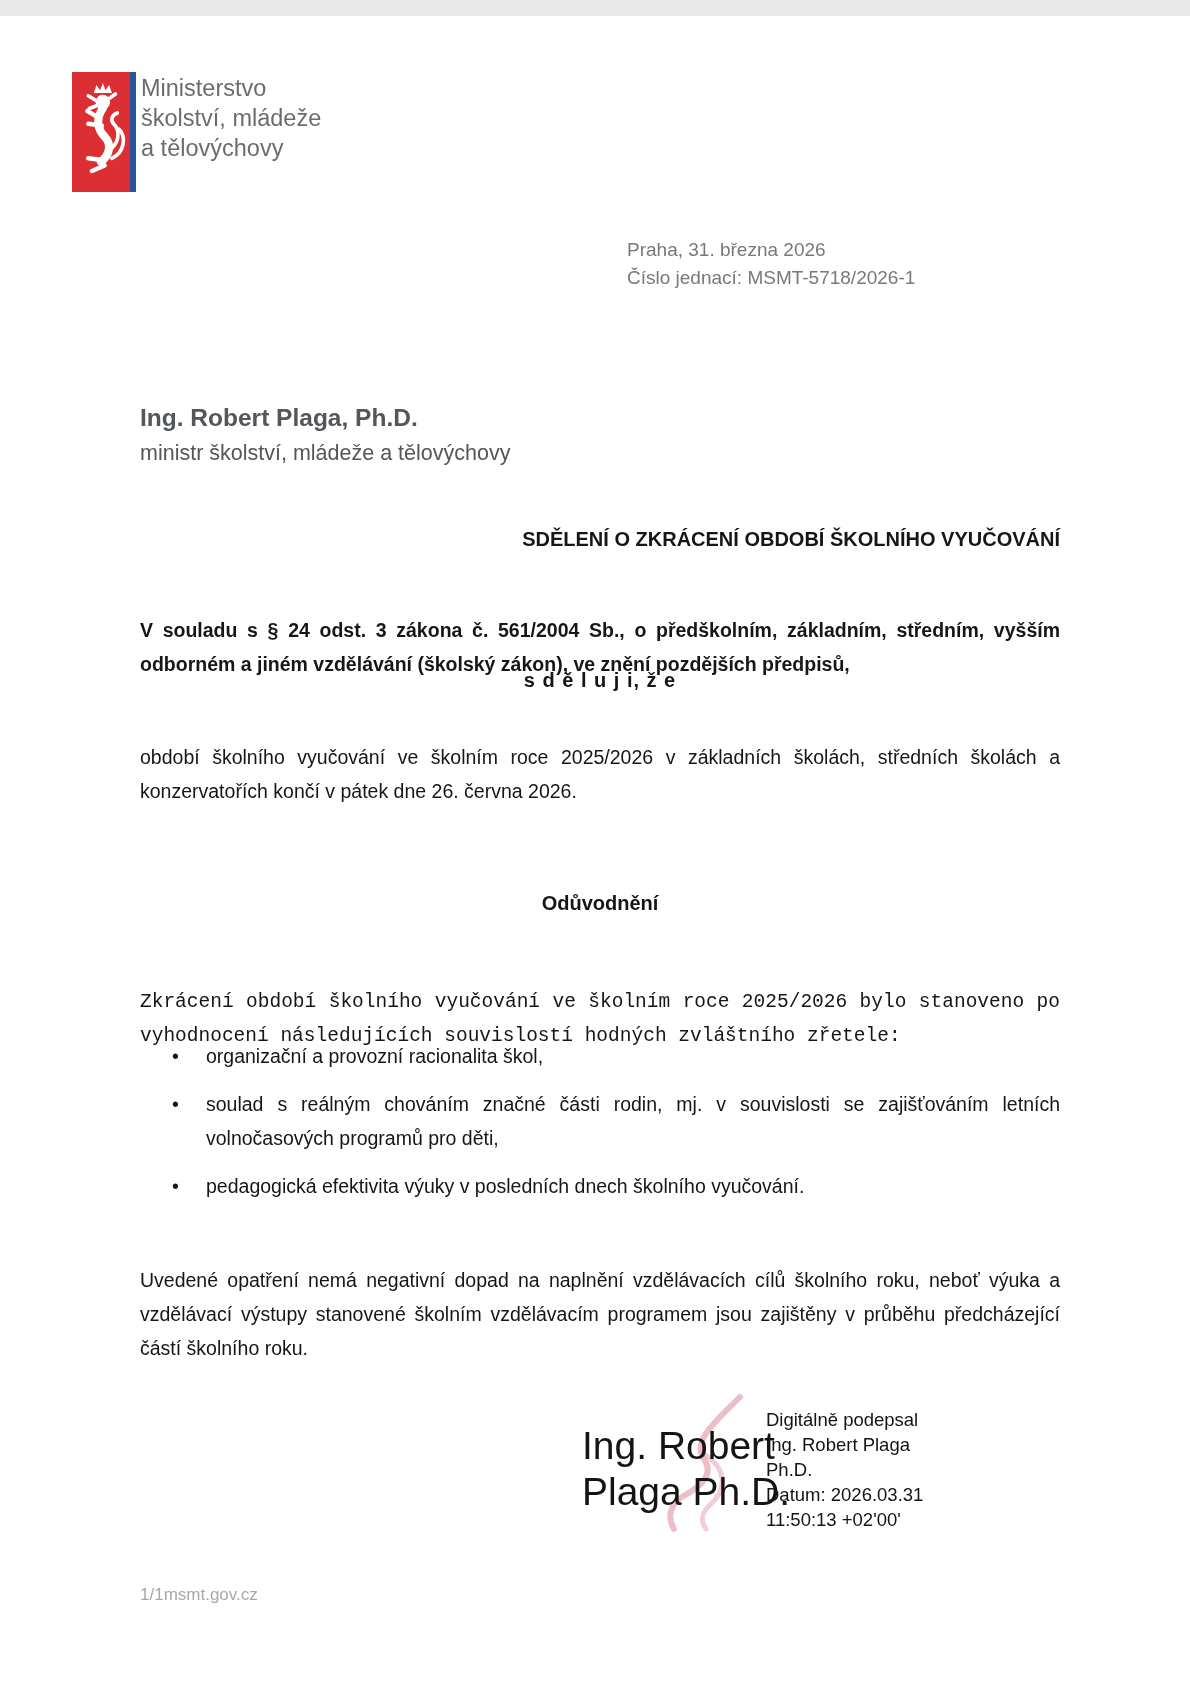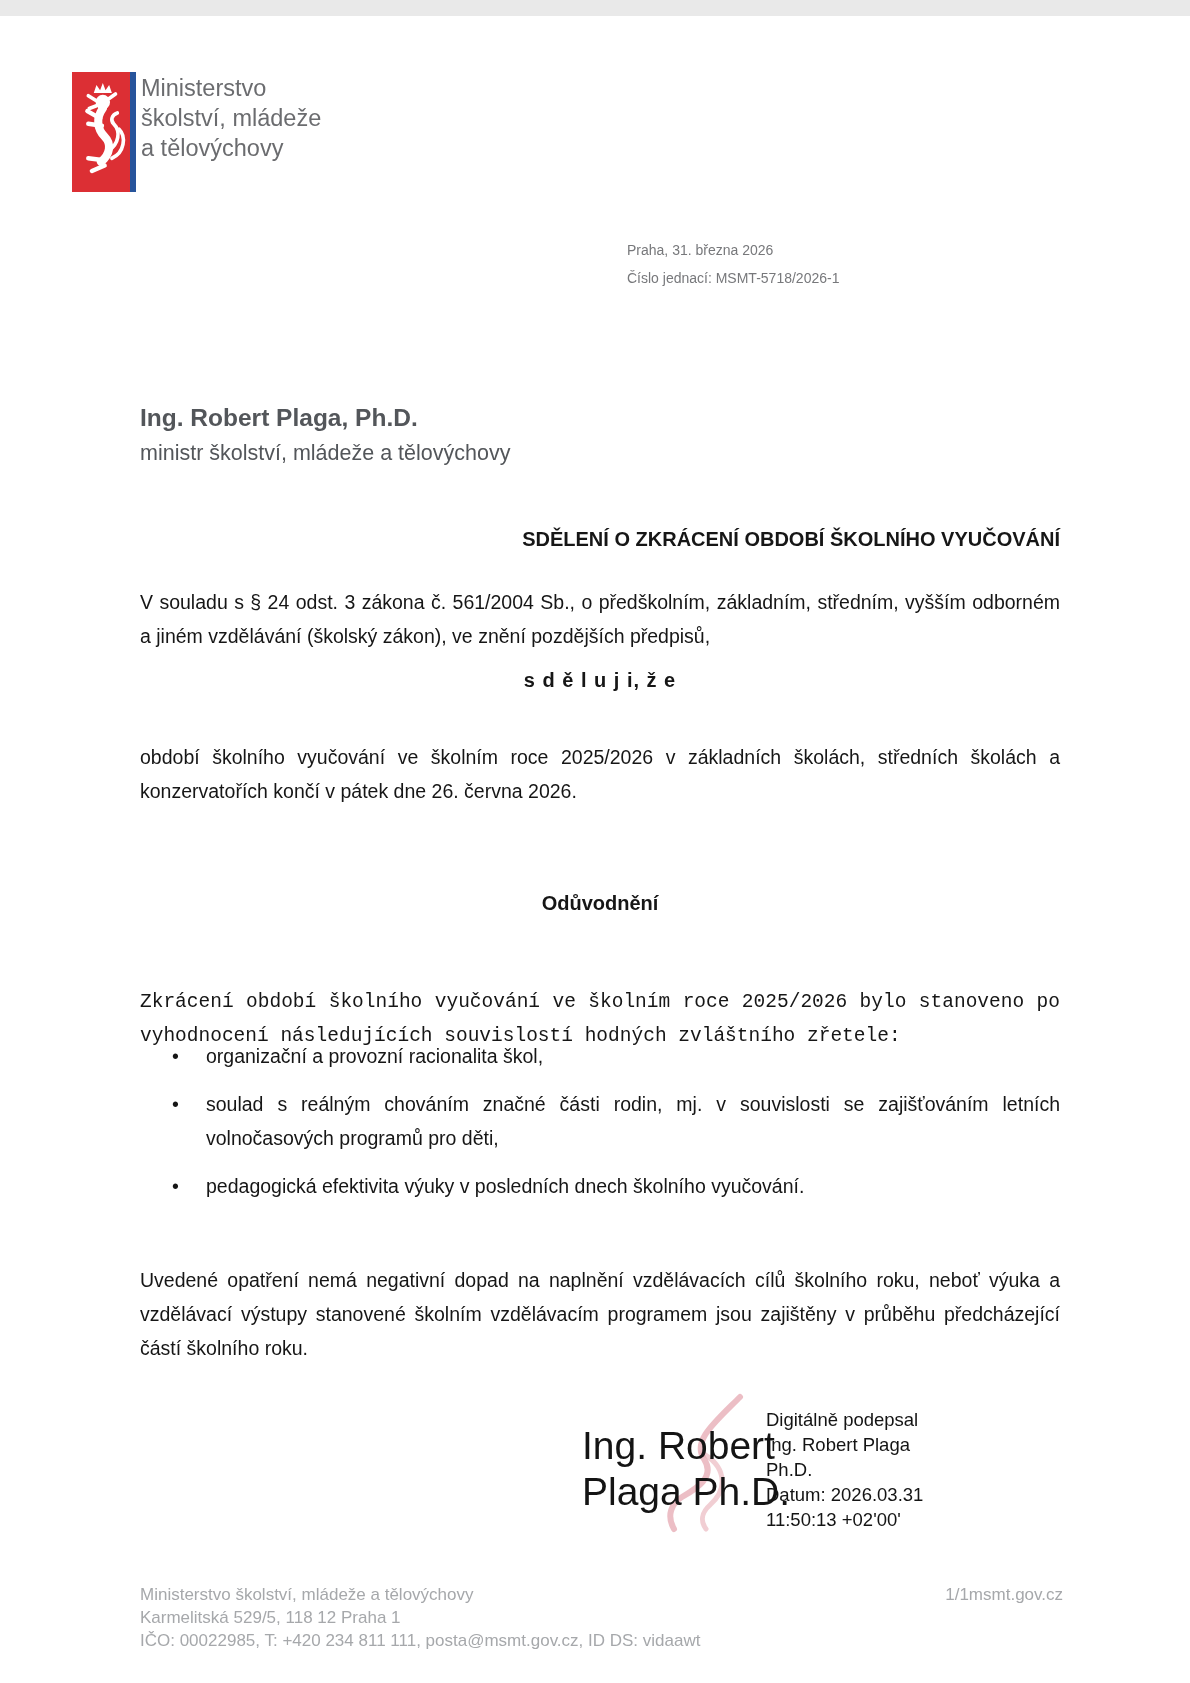--- a/index.html
+++ b/index.html
@@ -11,29 +11,29 @@
     font-family:"Liberation Sans","DejaVu Sans",sans-serif;
     color:#1c1c1c;
     overflow:hidden;
   }
   
   .logo-flag{position:absolute;left:72px;top:56px;width:64px;height:120px;background:#dc2f34;}
   .logo-stripe{position:absolute;right:0;top:0;width:6px;height:100%;background:#27549b;}
   .logo-lion{position:absolute;left:0;top:0;width:58px;height:120px;}
   .logo-text{position:absolute;left:141px;top:57px;color:#6b6c6f;font-size:23.5px;line-height:30px;}
   
-  .date-block{position:absolute;left:627px;top:220px;color:#77787b;font-size:14px;line-height:28px;}
+  .date-block{position:absolute;left:627px;top:220px;color:#77787b;font-size:19px;line-height:28px;}
   
   .author{position:absolute;left:140px;top:388px;color:#53565a;}
   .author-name{font-size:24.5px;font-weight:bold;}
   .author-role{font-size:21.5px;margin-top:9px;}
   
   .doc-block{position:absolute;left:140px;width:920px;font-size:19.5px;line-height:34px;color:#161616;}
   .subject{top:506px;text-align:right;font-weight:bold;font-size:20px;}
-  .p-intro{top:549px;text-align:justify;}
+  .p-intro{top:577px;text-align:justify;font-weight:bold;}
   .announce{top:647px;text-align:center;font-weight:bold;font-size:20px;letter-spacing:1px;}
   .p-decision{top:704px;text-align:justify;font-weight:normal;}
   .h-just{top:870px;text-align:center;font-weight:bold;font-size:20px;}
   .p-just-intro{top:949px;text-align:justify;font-family:Liberation Mono, monospace;}
   .bullets{top:1023px;}
   .bullets ul{list-style:none;margin:0;padding:0;}
   .bullets li{position:relative;padding-left:66px;margin-bottom:14px;text-align:justify;}
   .bullets li::before{content:"\2022";position:absolute;left:32px;top:0;font-size:19.5px;}
   .p-closing{top:1227px;text-align:justify;}
   
@@ -115,24 +115,19 @@
     <div class="sig-details">
       <div>Digitálně podepsal</div>
       <div>Ing. Robert Plaga</div>
       <div>Ph.D.</div>
       <div>Datum: 2026.03.31</div>
       <div>11:50:13 +02'00'</div>
     </div>
   </div>
 
   <div class="footer">
-    <div class="footer-left">
-      <div>Ministerstvo školství, mládeže a tělovýchovy</div>
-      <div>Karmelitská 529/5, 118 12 Praha 1</div>
-      <div>IČO: 00022985, T: +420 234 811 111, posta@msmt.gov.cz, ID DS: vidaawt</div>
-    </div>
     <div class="footer-right">
       <div>1/1</div>
       <div>msmt.gov.cz</div>
     </div>
   </div>
 
 </div>
 
 </body></html>

